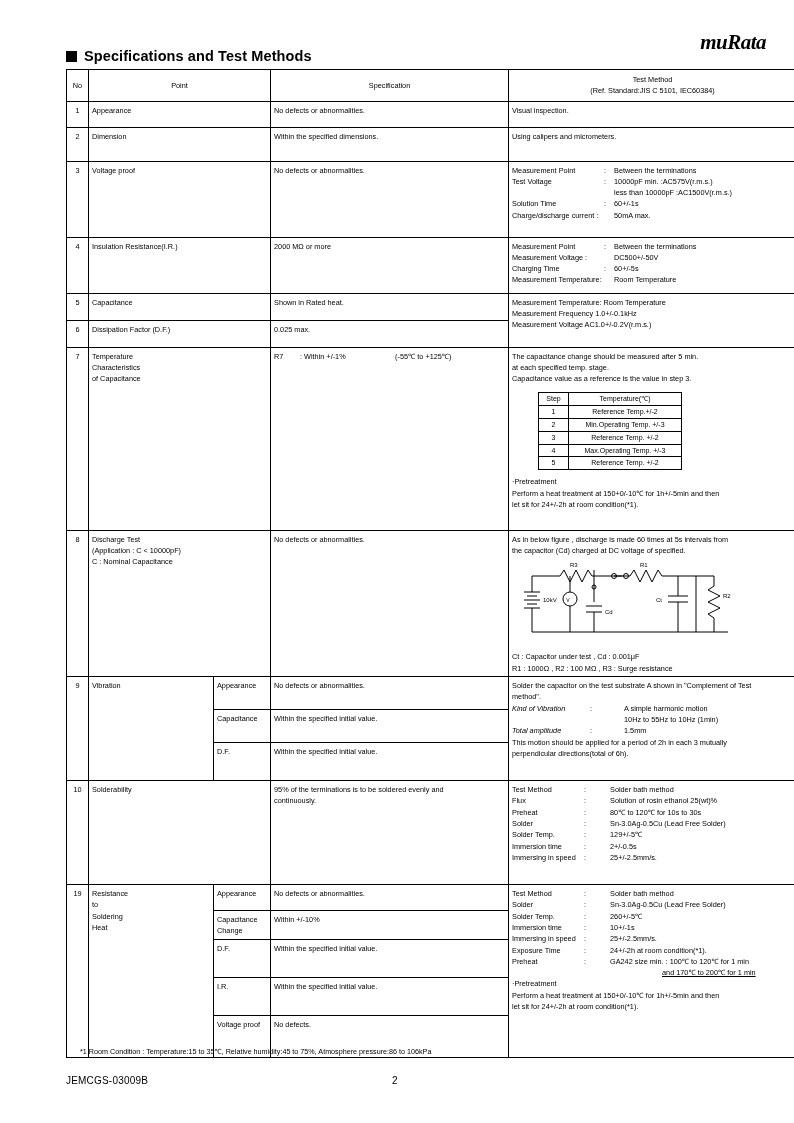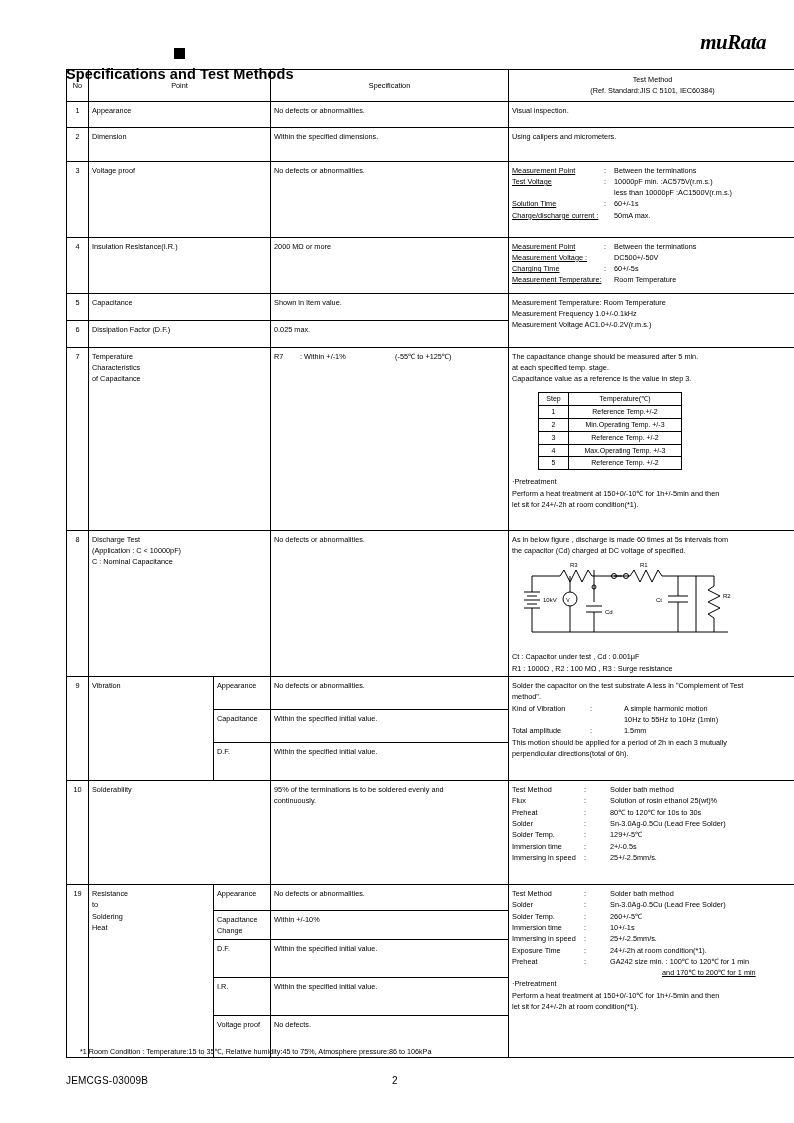--- a/index.html
+++ b/index.html
@@ -1,36 +1,36 @@
 <!DOCTYPE html>
 <html><head>
 <meta charset="utf-8">
 <style>
   html,body{margin:0;padding:0;background:#fff;}
   body{width:794px;height:1123px;font-family:"Liberation Sans",sans-serif;color:#000;-webkit-font-smoothing:none;}
   .page{position:relative;width:794px;height:797px;box-sizing:border-box;padding:16px;}
   .logo{position:absolute;right:28px;top:30px;font-family:"Liberation Serif",serif;font-style:italic;font-weight:bold;font-size:21px;letter-spacing:-0.5px;}
-  .title-wrap{position:absolute;left:66px;top:48px;display:flex;align-items:center;gap:7px;flex-direction:column;}
+  .title-wrap{position:absolute;left:66px;top:48px;display:flex;align-items:center;gap:7px;}
   .sq{width:11px;height:11px;background:#000;display:inline-block;}
   .title{font-size:14.5px;font-weight:bold;letter-spacing:0.1px;}
   table.main{position:absolute;left:66px;top:69px;width:662px;border-collapse:collapse;table-layout:fixed;}
   table.main td,table.main th{border:1px solid #000;vertical-align:top;font-size:7.3px;font-weight:normal;padding:3px 3px 2px 3px;line-height:1.55;}
   table.main th{text-align:center;vertical-align:middle;padding:4px 2px;}
   .c-no{width:22px;text-align:center;}
   .c-item{width:125px;}
   .c-sub{width:57px;}
   .c-spec{width:238px;}
   .c-test{width:288px;}
   td.no{text-align:center;}
   .kv{display:flex;}
   .kv .k{display:inline-block;}
   .kv .c{display:inline-block;width:10px;}
   .kv .v{display:inline-block;}
-  .w78{width:78px;}
-  .w92{width:92px;text-decoration:underline;}
+  .w78{width:78px;font-style:italic;}
+  .w92{width:92px;}
   .w72{width:72px;}
   .indent2{padding-left:150px;text-decoration:underline;}
   table.steps{border-collapse:collapse;margin:8px 0 6px 26px;table-layout:fixed;}
   table.steps td{border:1px solid #000;font-size:7px;text-align:center;padding:1px 4px;line-height:1.4;}
   .st-step{width:30px;}
   .st-temp{width:113px;}
   .circuit{margin:6px 0 6px 6px;}
   .footnote{position:absolute;left:80px;top:1046px;font-size:7.2px;}
   .foot-left{position:absolute;left:66px;top:1075px;font-size:10px;letter-spacing:0.2px;}
   .foot-page{position:absolute;left:392px;top:1075px;font-size:10px;}
@@ -140,21 +140,21 @@
               <span class="k w92">Measurement Temperature:</span>
               <span class="c"></span>
               <span class="v">Room Temperature</span>
             </div>
         </td>
       </tr>
 
       <tr style="height:27px">
         <td class="no">5</td>
         <td colspan="2">Capacitance</td>
-        <td>Shown in Item value.</td>
+        <td>Shown in Rated heat.</td>
         <td rowspan="2">
           <div>Measurement Temperature: Room Temperature</div>
           <div>Measurement Frequency    1.0+/-0.1kHz</div>
           <div>Measurement Voltage        AC1.0+/-0.2V(r.m.s.)</div>
         </td>
       </tr>
 
       <tr style="height:27px">
         <td class="no">6</td>
         <td colspan="2">Dissipation  Factor (D.F.)</td>
@@ -286,21 +286,21 @@
           <div>R1 : 1000Ω  ,  R2 : 100 MΩ  ,  R3 : Surge resistance</div>
         </td>
       </tr>
 
       <tr style="height:33px">
         <td class="no" rowspan="3">9</td>
         <td rowspan="3">Vibration</td>
         <td>Appearance</td>
         <td>No defects or abnormalities.</td>
         <td rowspan="3">
-          <div>Solder the capacitor on the test substrate A less in "Complement of Test</div>
+          <div>Solder the capacitor on the test substrate A shown in "Complement of Test</div>
           <div>method".</div>
           <div class="kv">
               <span class="k w78">Kind of Vibration</span>
               <span class="c">:</span>
               <span class="v" style="padding-left:24px">A simple harmonic motion</span>
             </div>
           <div class="kv">
               <span class="k w78"></span>
               <span class="c"></span>
               <span class="v" style="padding-left:24px">10Hz to 55Hz to 10Hz (1min)</span>

